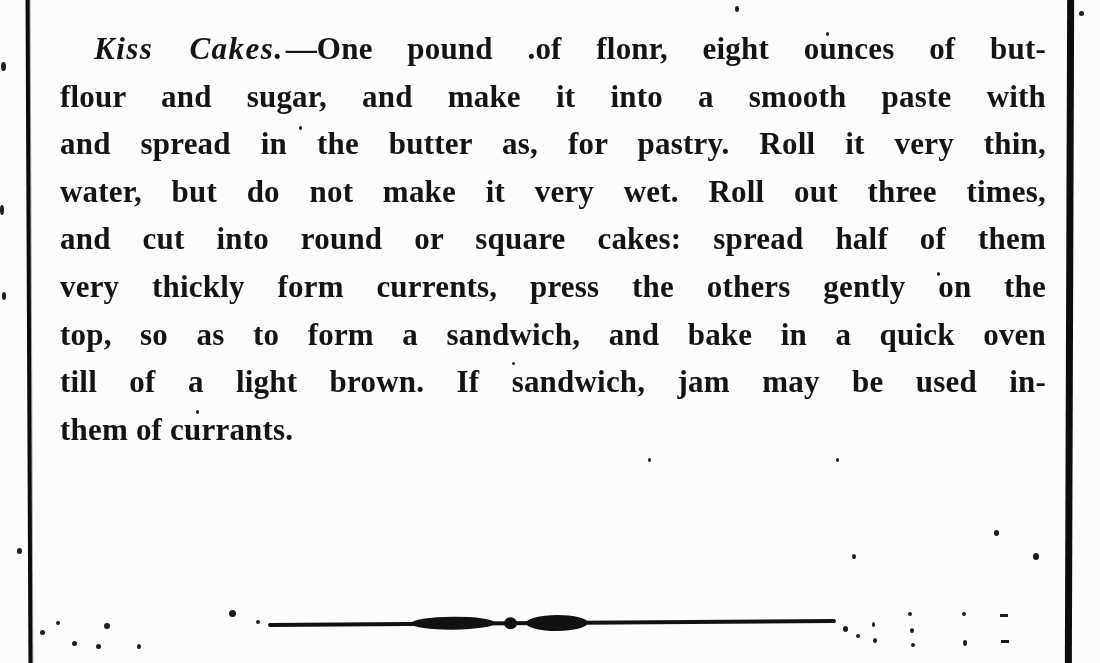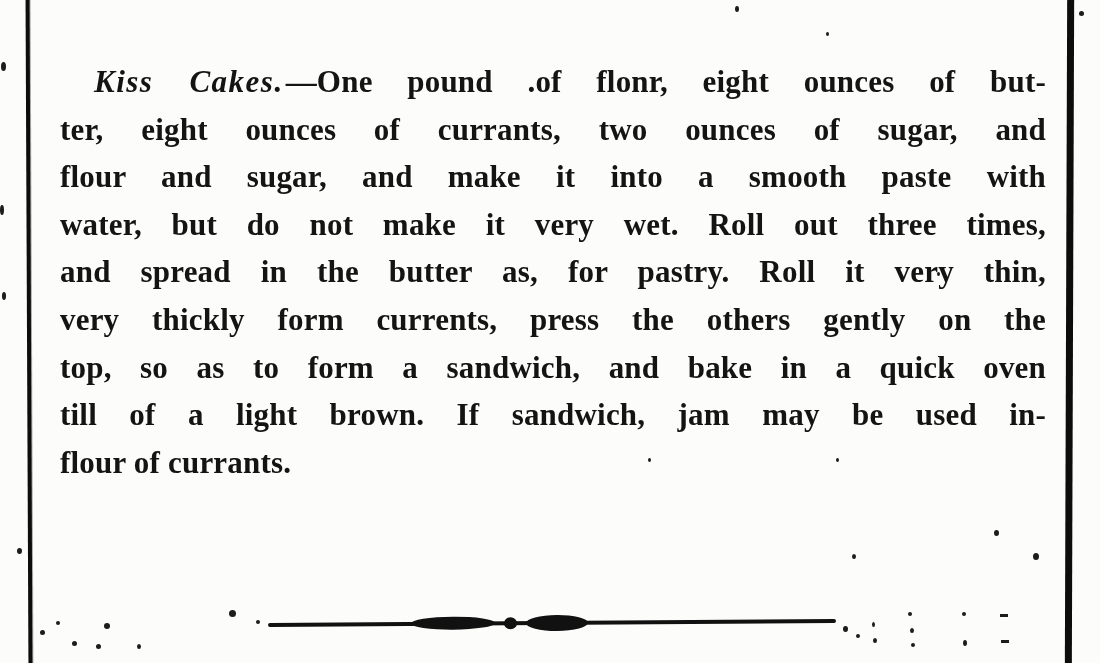--- a/index.html
+++ b/index.html
@@ -39,21 +39,20 @@
   
   .article {
     position: absolute;
     left: 60px;
     top: 25px;
     width: 986px;
     font-size: 31px;
     font-weight: bold;
     line-height: 47.6px;
     letter-spacing: 0.2px;
-    margin-top: 33px;
   }
   .line {
     text-align: justify;
     text-align-last: justify;
     white-space: normal;
     height: 47.6px;
     overflow: visible;
   }
   .line.first {
     padding-left: 34px;
@@ -106,28 +105,28 @@
 </head>
 <body>
 
 <div class="page">
 
   <div class="rule-v rule-left"></div>
   <div class="rule-v rule-right"></div>
 
   <div class="article">
     <div class="line first"><span class="recipe-title">Kiss Cakes.</span><span>—One pound .of flonr, eight ounces of but-</span></div>
-    <div class="line">ter, eight ounces of currants, two ounces of sugar, and</div>
     <div class="line">flour and sugar, and make it into a smooth paste with</div>
+    <div class="line">and spread in the butter as, for pastry.  Roll it very thin,</div>
     <div class="line">water, but do not make it very wet.  Roll out three times,</div>
-    <div class="line">and spread in the butter as, for pastry.  Roll it very thin,</div>
+    <div class="line">and cut into round or square cakes:  spread half of them</div>
     <div class="line">very thickly form currents, press the others gently on the</div>
     <div class="line">top, so as to form a sandwich, and bake in a quick oven</div>
     <div class="line">till of a light brown.  If sandwich, jam may be used in-</div>
-    <div class="line last">flour of currants.</div>
+    <div class="line last">them of currants.</div>
   </div>
 
   <div class="divider">
     <div class="divider-line"></div>
     <div class="divider-blob blob-a"></div>
     <div class="divider-blob blob-dot"></div>
     <div class="divider-blob blob-b"></div>
   </div>
 
   <div class="speck" style="left:735px; top:6px;   width:4px; height:6px;"></div>

